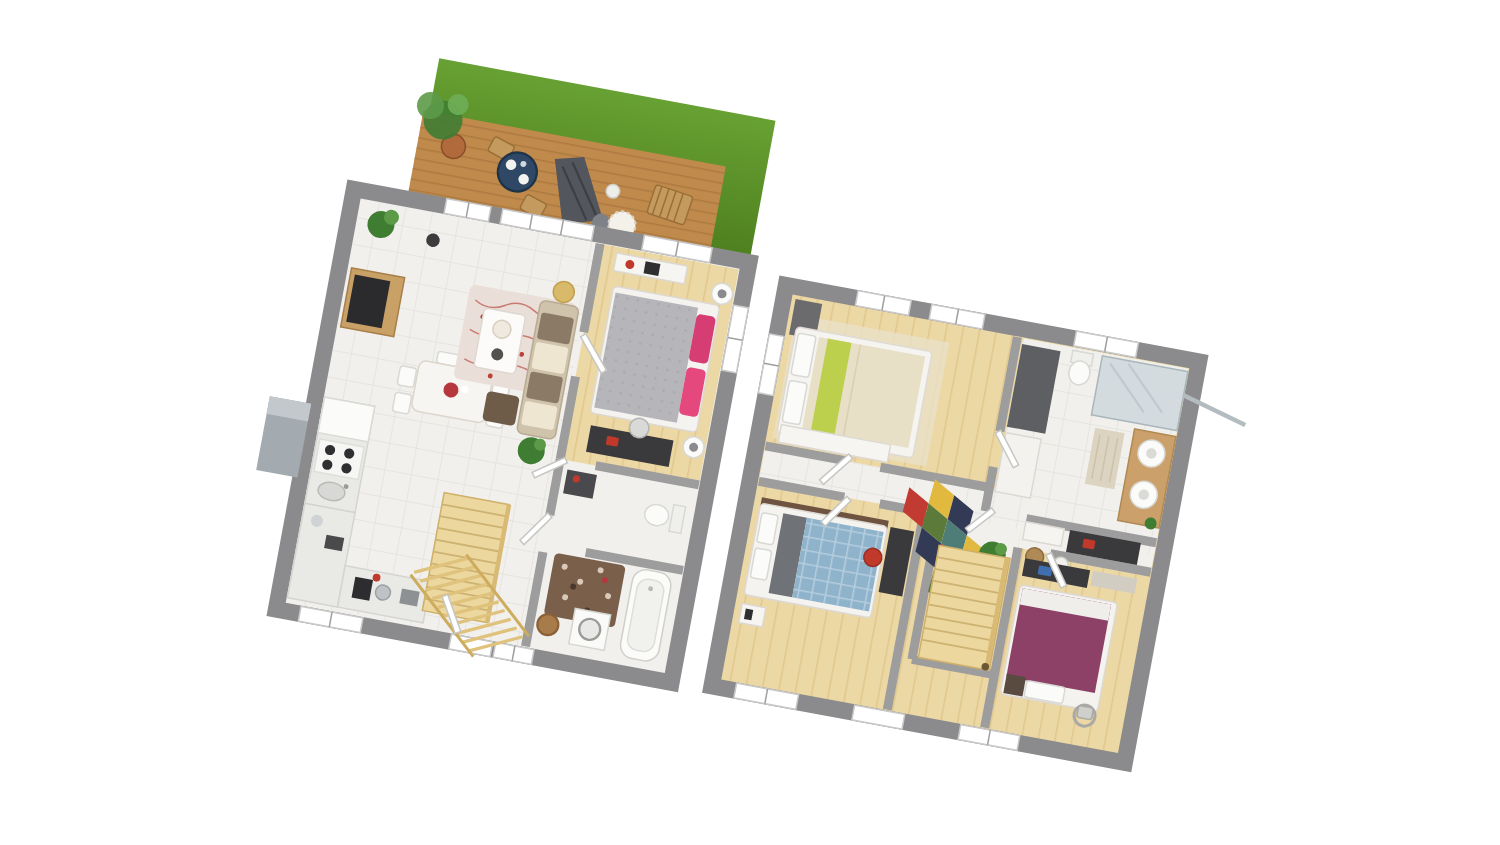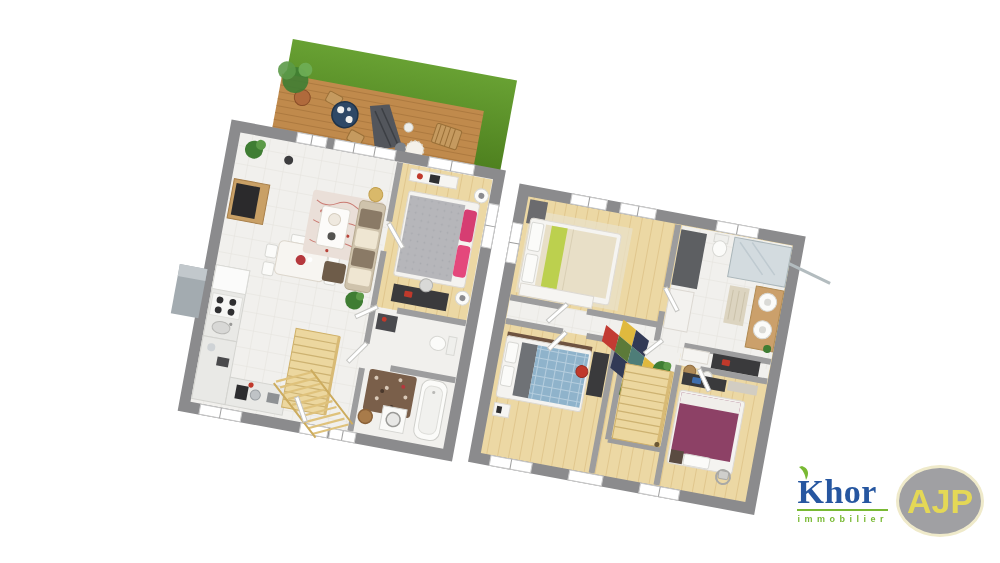--- a/index.html
+++ b/index.html
@@ -392,28 +392,13 @@
     <g>
       <rect class="doorleaf" x="60" y="104" width="4" height="26" transform="rotate(38 62 106)"></rect>
       <rect class="doorleaf" x="156" y="70" width="4" height="26" transform="rotate(-38 158 72)"></rect>
       <rect class="doorleaf" x="64" y="132" width="4" height="24" transform="rotate(35 66 134)"></rect>
       <rect class="doorleaf" x="204" y="144" width="4" height="24" transform="rotate(-35 206 146)"></rect>
       <rect class="doorleaf" x="160" y="122" width="4" height="22" transform="rotate(42 162 124)"></rect>
     </g>
   </g>
 </svg>
 
-  <div class="logo">
-    <div class="khor-block">
-      <div class="khor-row">
-        <span class="khor-word">Khor</span>
-        <svg class="leaf" viewBox="0 0 12 16">
-          <path d="M3 1 C9 3 11 8 7 15 C6 9 4 5 0 2 Z" fill="#72b629"></path>
-        </svg>
-      </div>
-      <div class="khor-rule"></div>
-      <span class="khor-sub">immobilier</span>
-    </div>
-    <div class="ajp">
-      <span class="ajp-text">AJP</span>
-    </div>
-  </div>
 </div>
 
 </body></html>

